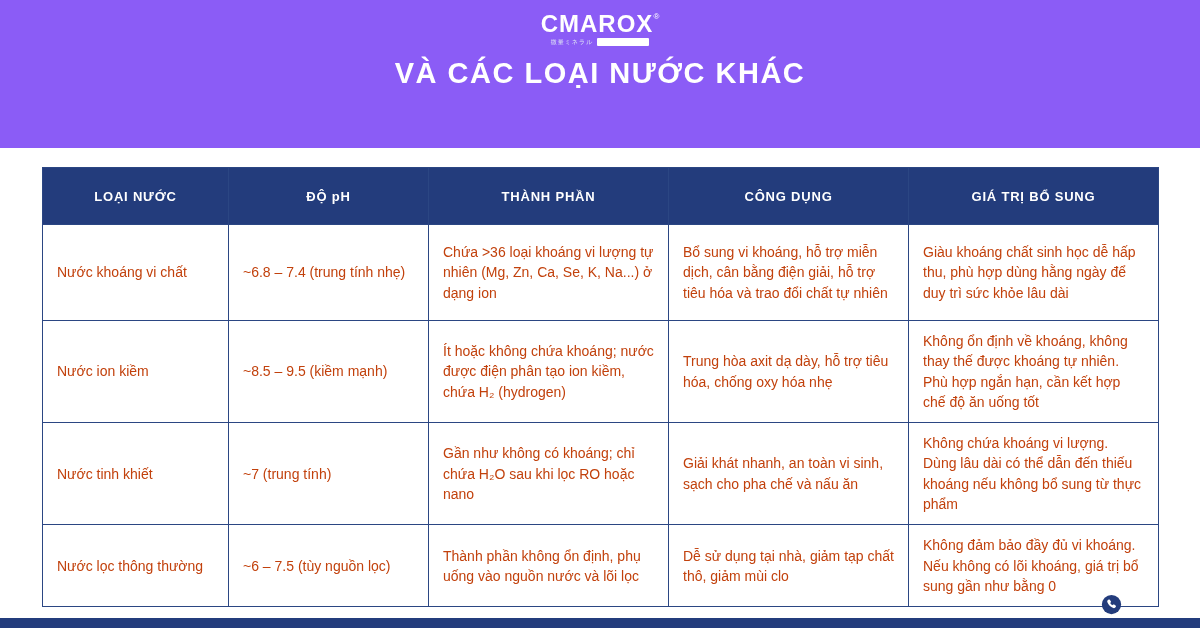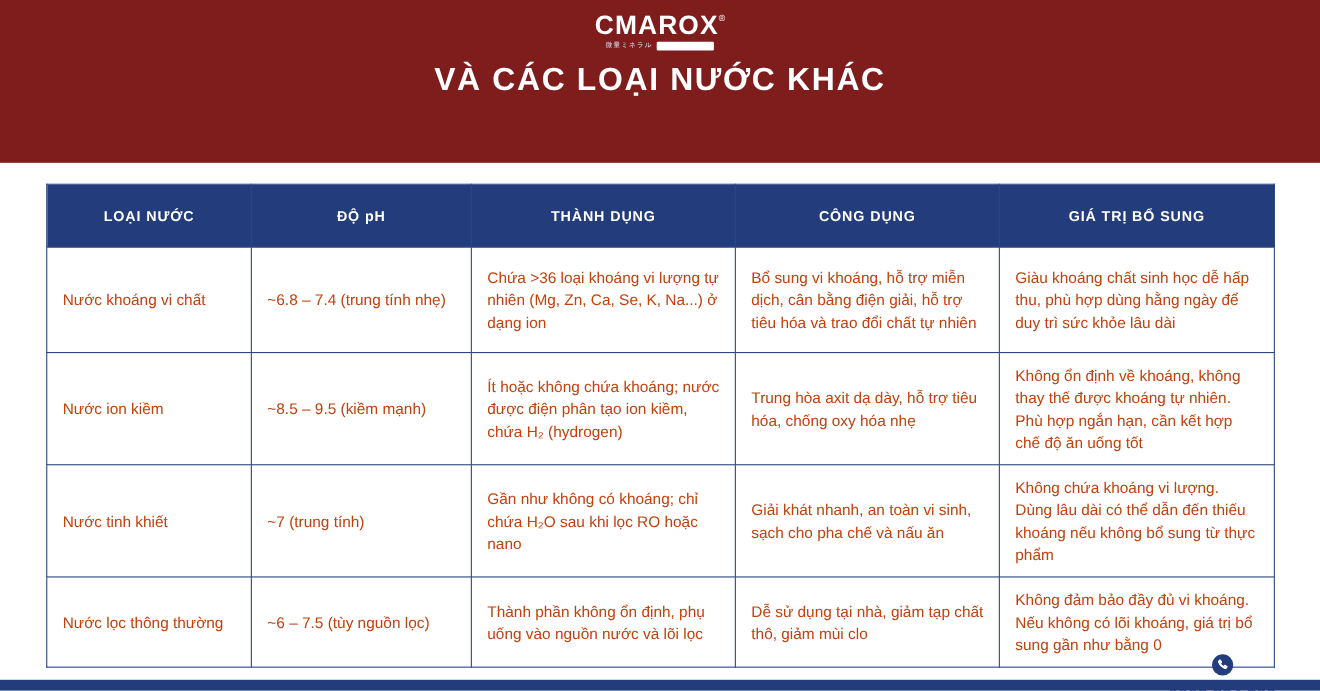--- a/index.html
+++ b/index.html
@@ -4,21 +4,21 @@
 <style>
   html,body{margin:0;padding:0;}
   body{
     width:1200px;height:628px;position:relative;overflow:hidden;
     background:#ffffff;
     font-family:"Liberation Sans", sans-serif;
     -webkit-font-smoothing:antialiased;
   }
   .band{
     position:absolute;top:0;left:0;width:1200px;height:148px;
-    background:#7f1d1d;color:#fff;text-align:center;
+    background:#8b5cf6;color:#fff;text-align:center;
   }
   .logo{
     position:absolute;top:12px;left:0;width:100%;text-align:center;line-height:1;
   }
   .logo-word{
     font-size:24px;font-weight:800;letter-spacing:1px;color:#ffffff;
     font-family:"Liberation Sans", sans-serif;
   }
   .logo-reg{font-size:8px;vertical-align:top;position:relative;top:1px;}
   .logo-sub{
@@ -94,21 +94,21 @@
         <col class="c1">
         <col class="c2">
         <col class="c3">
         <col class="c4">
         <col class="c5">
       </colgroup>
     <thead>
       <tr>
         <th>LOẠI NƯỚC</th>
         <th>ĐỘ pH</th>
-        <th>THÀNH DỤNG</th>
+        <th>THÀNH PHẦN</th>
         <th>CÔNG DỤNG</th>
         <th>GIÁ TRỊ BỔ SUNG</th>
       </tr>
     </thead>
     <tbody>
       <tr class="r1">
         <td>Nước khoáng vi chất</td>
         <td>~6.8 – 7.4 (trung tính nhẹ)</td>
         <td>Chứa &gt;36 loại khoáng vi lượng tự nhiên (Mg, Zn, Ca, Se, K, Na...) ở dạng ion</td>
         <td>Bổ sung vi khoáng, hỗ trợ miễn dịch, cân bằng điện giải, hỗ trợ tiêu hóa và trao đổi chất tự nhiên</td>

